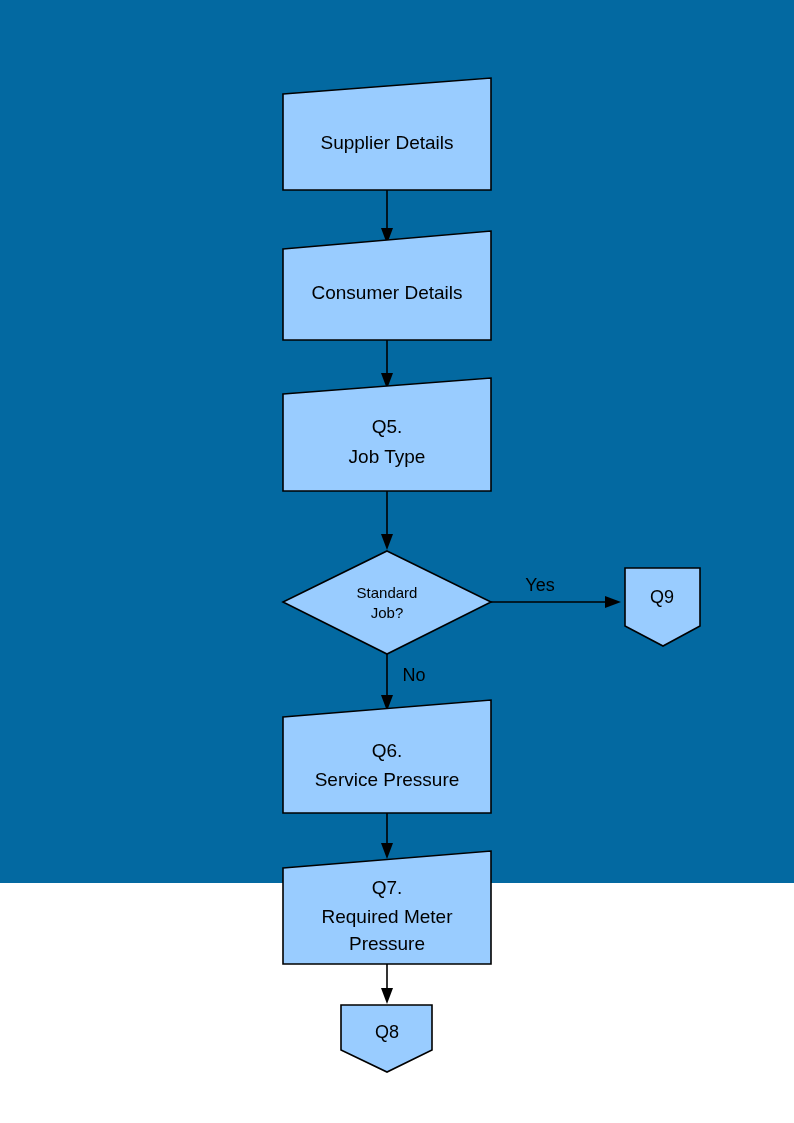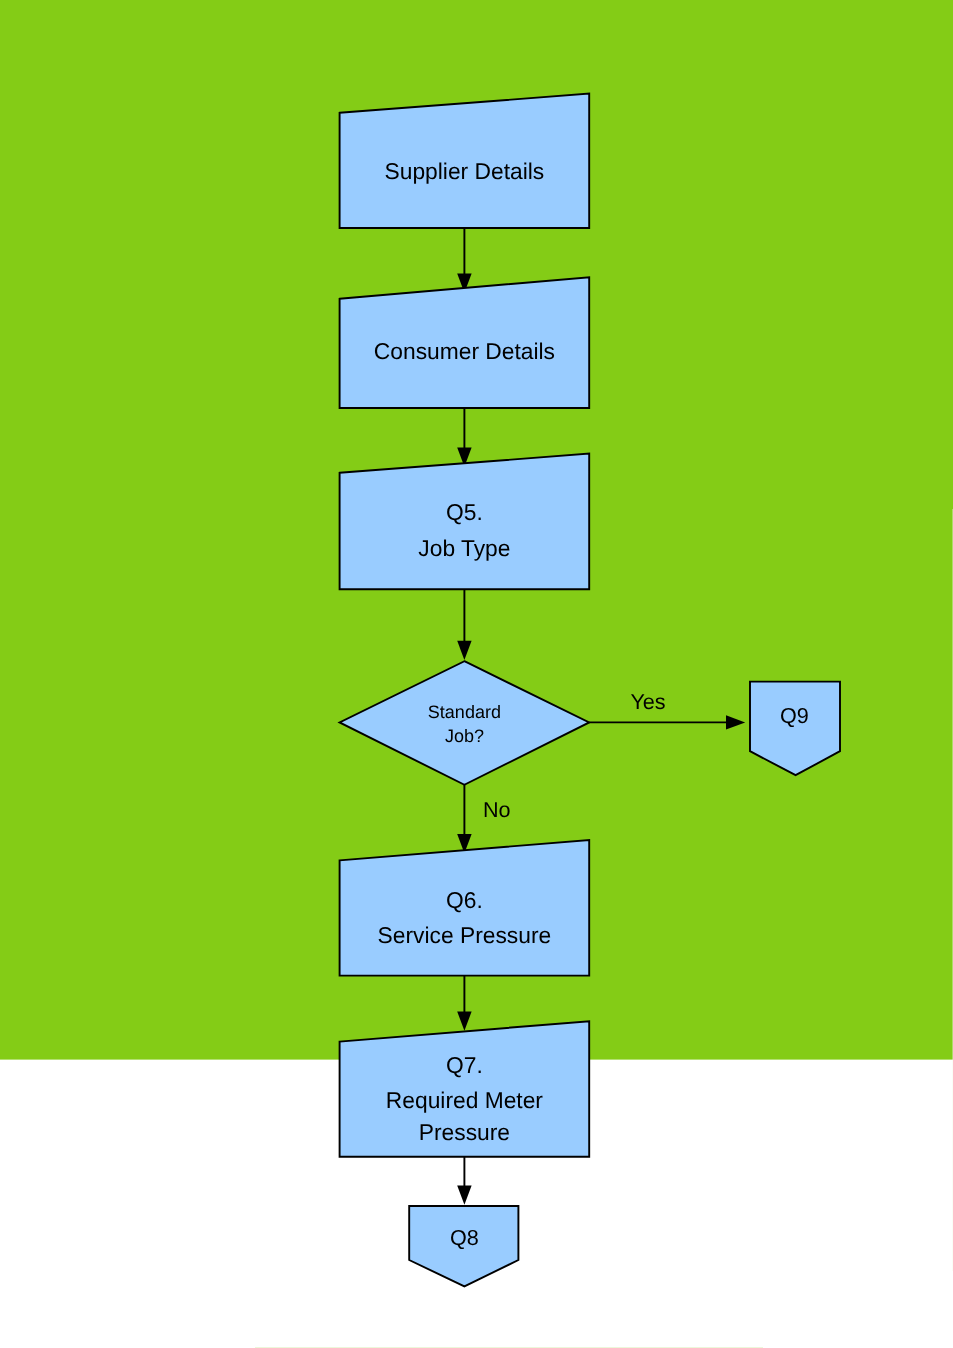--- a/index.html
+++ b/index.html
@@ -10,21 +10,21 @@
   body {
     width: 794px;
     height: 1123px;
     font-family: "Liberation Sans", sans-serif;
     overflow: hidden;
   }
   #flowchart-root {
     position: relative;
     width: 794px;
     height: 883px;
-    background: #84cc16;
+    background: #0369a1;
   }
   svg.diagram {
     display: block;
     width: 794px;
     height: 1123px;
   }
   .node-shape {
     fill: #99ccff;
     stroke: #000000;
     stroke-width: 1.6;

